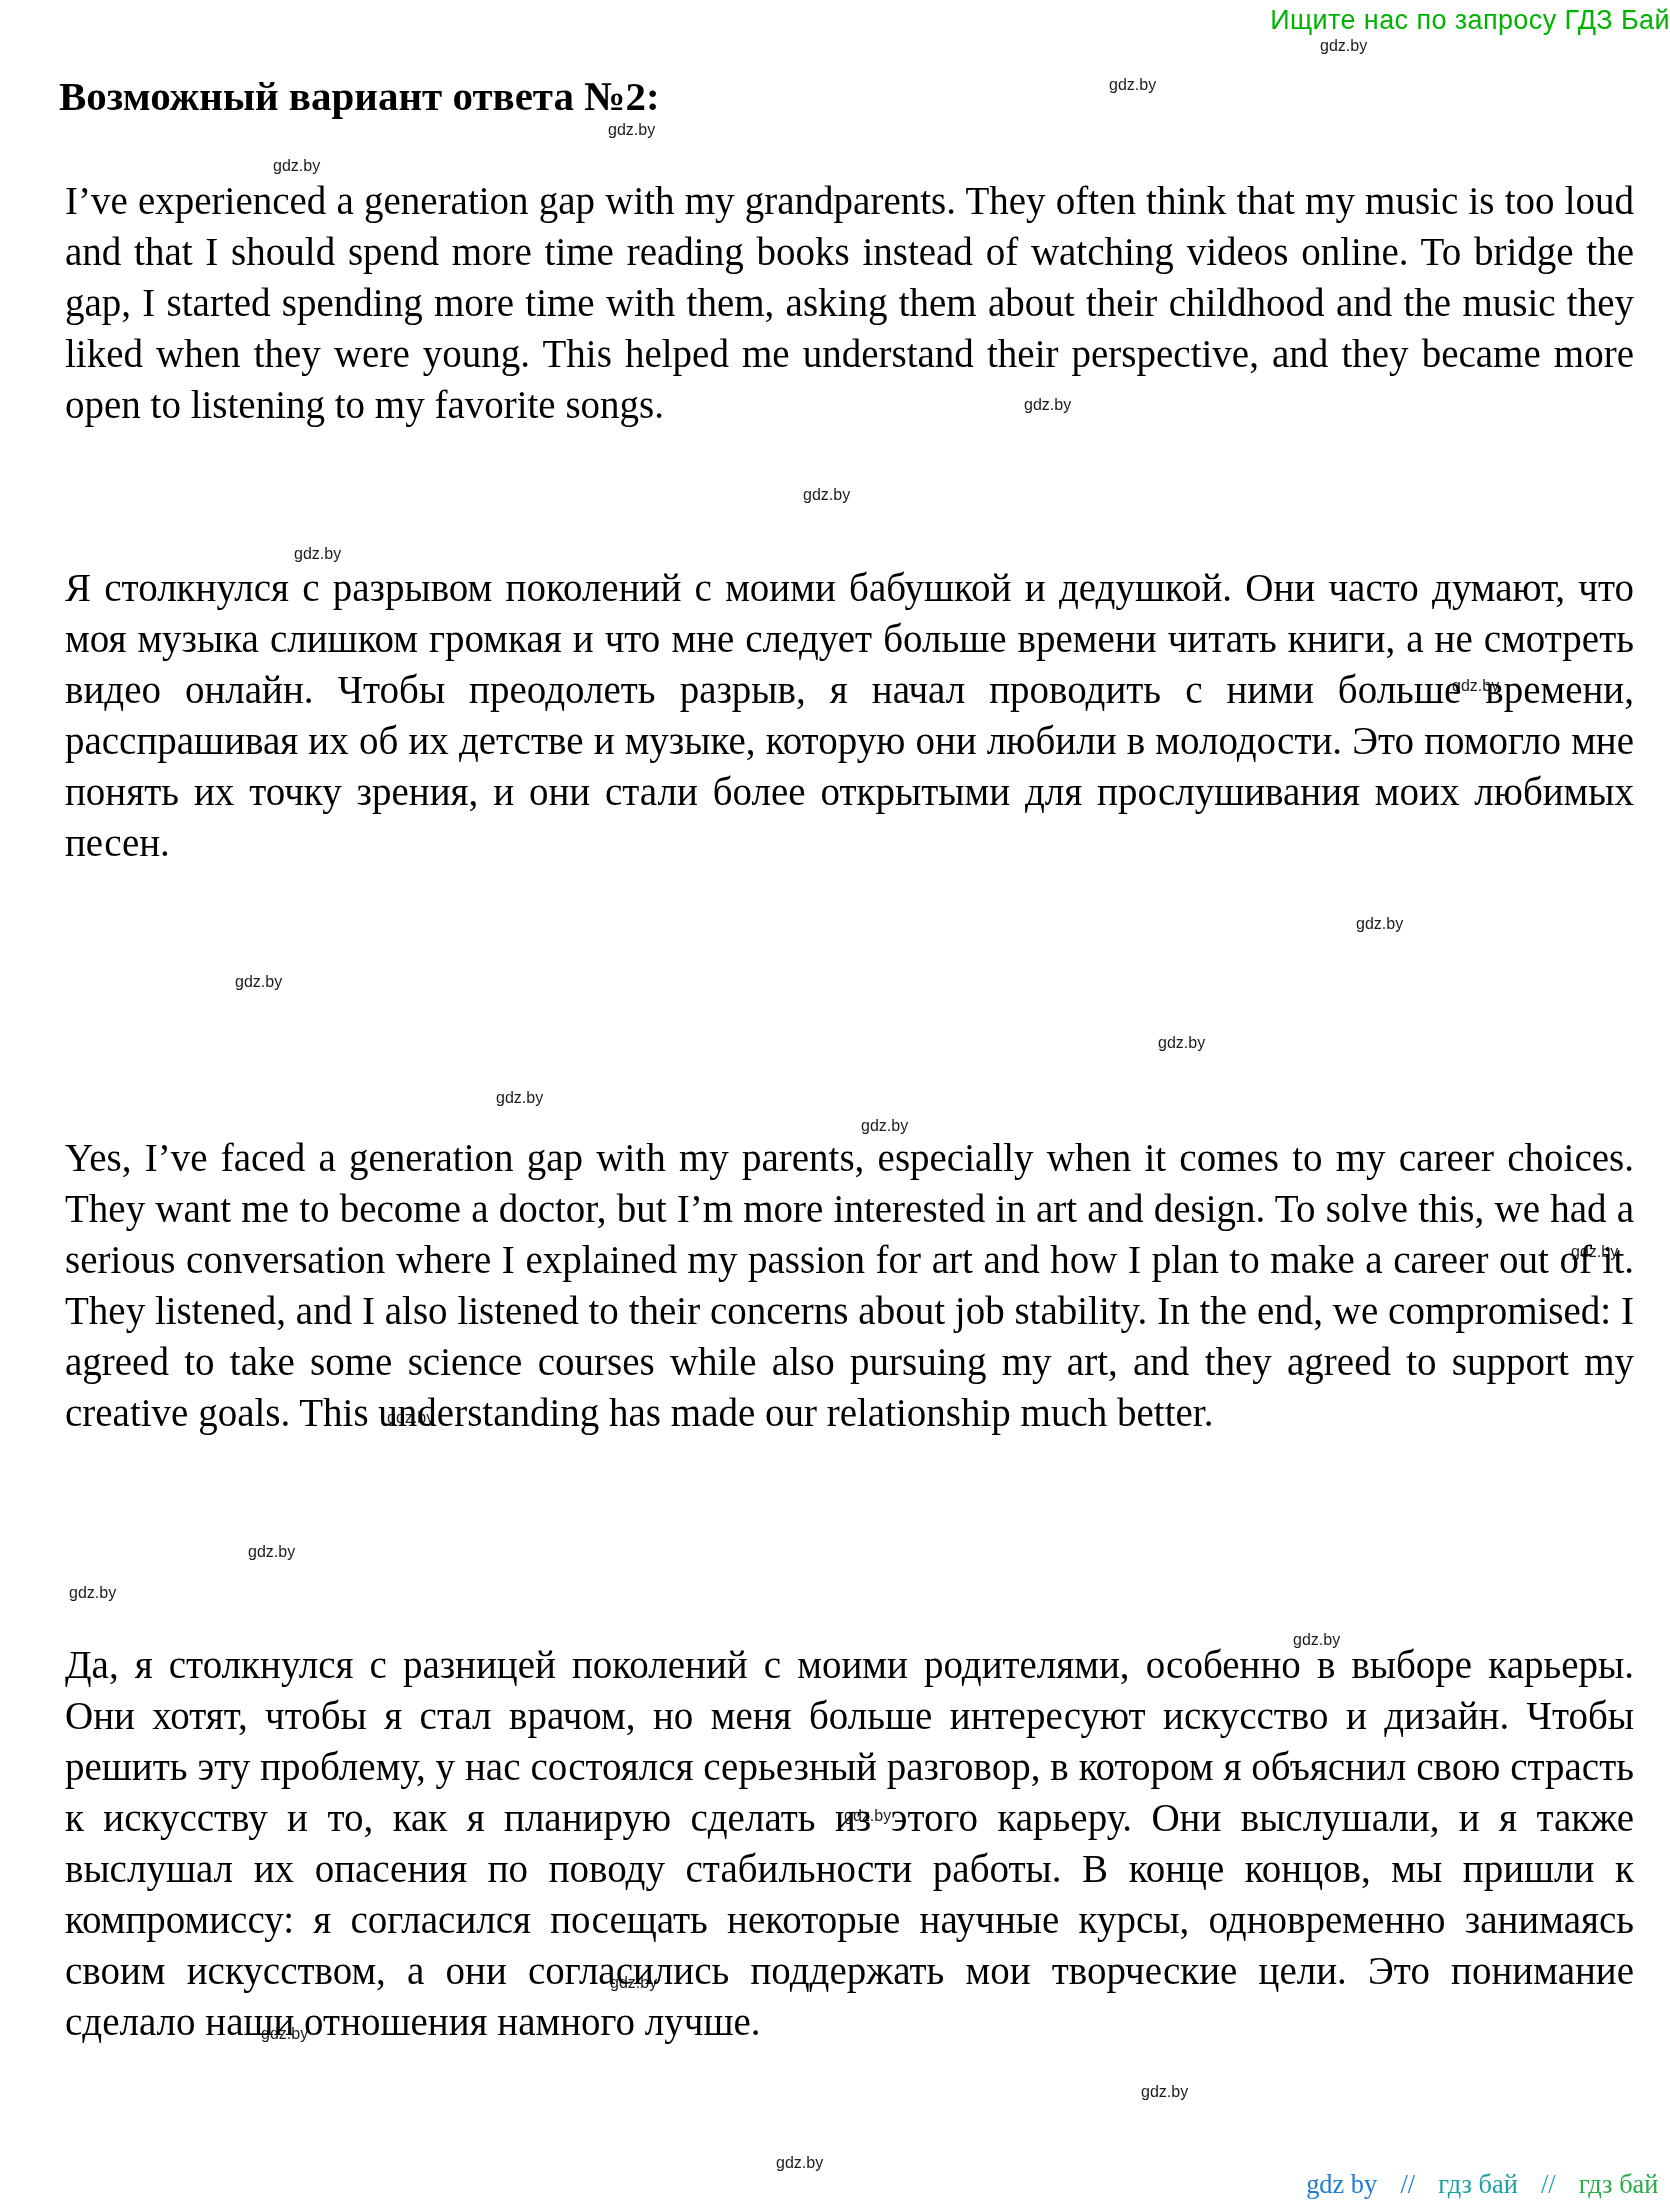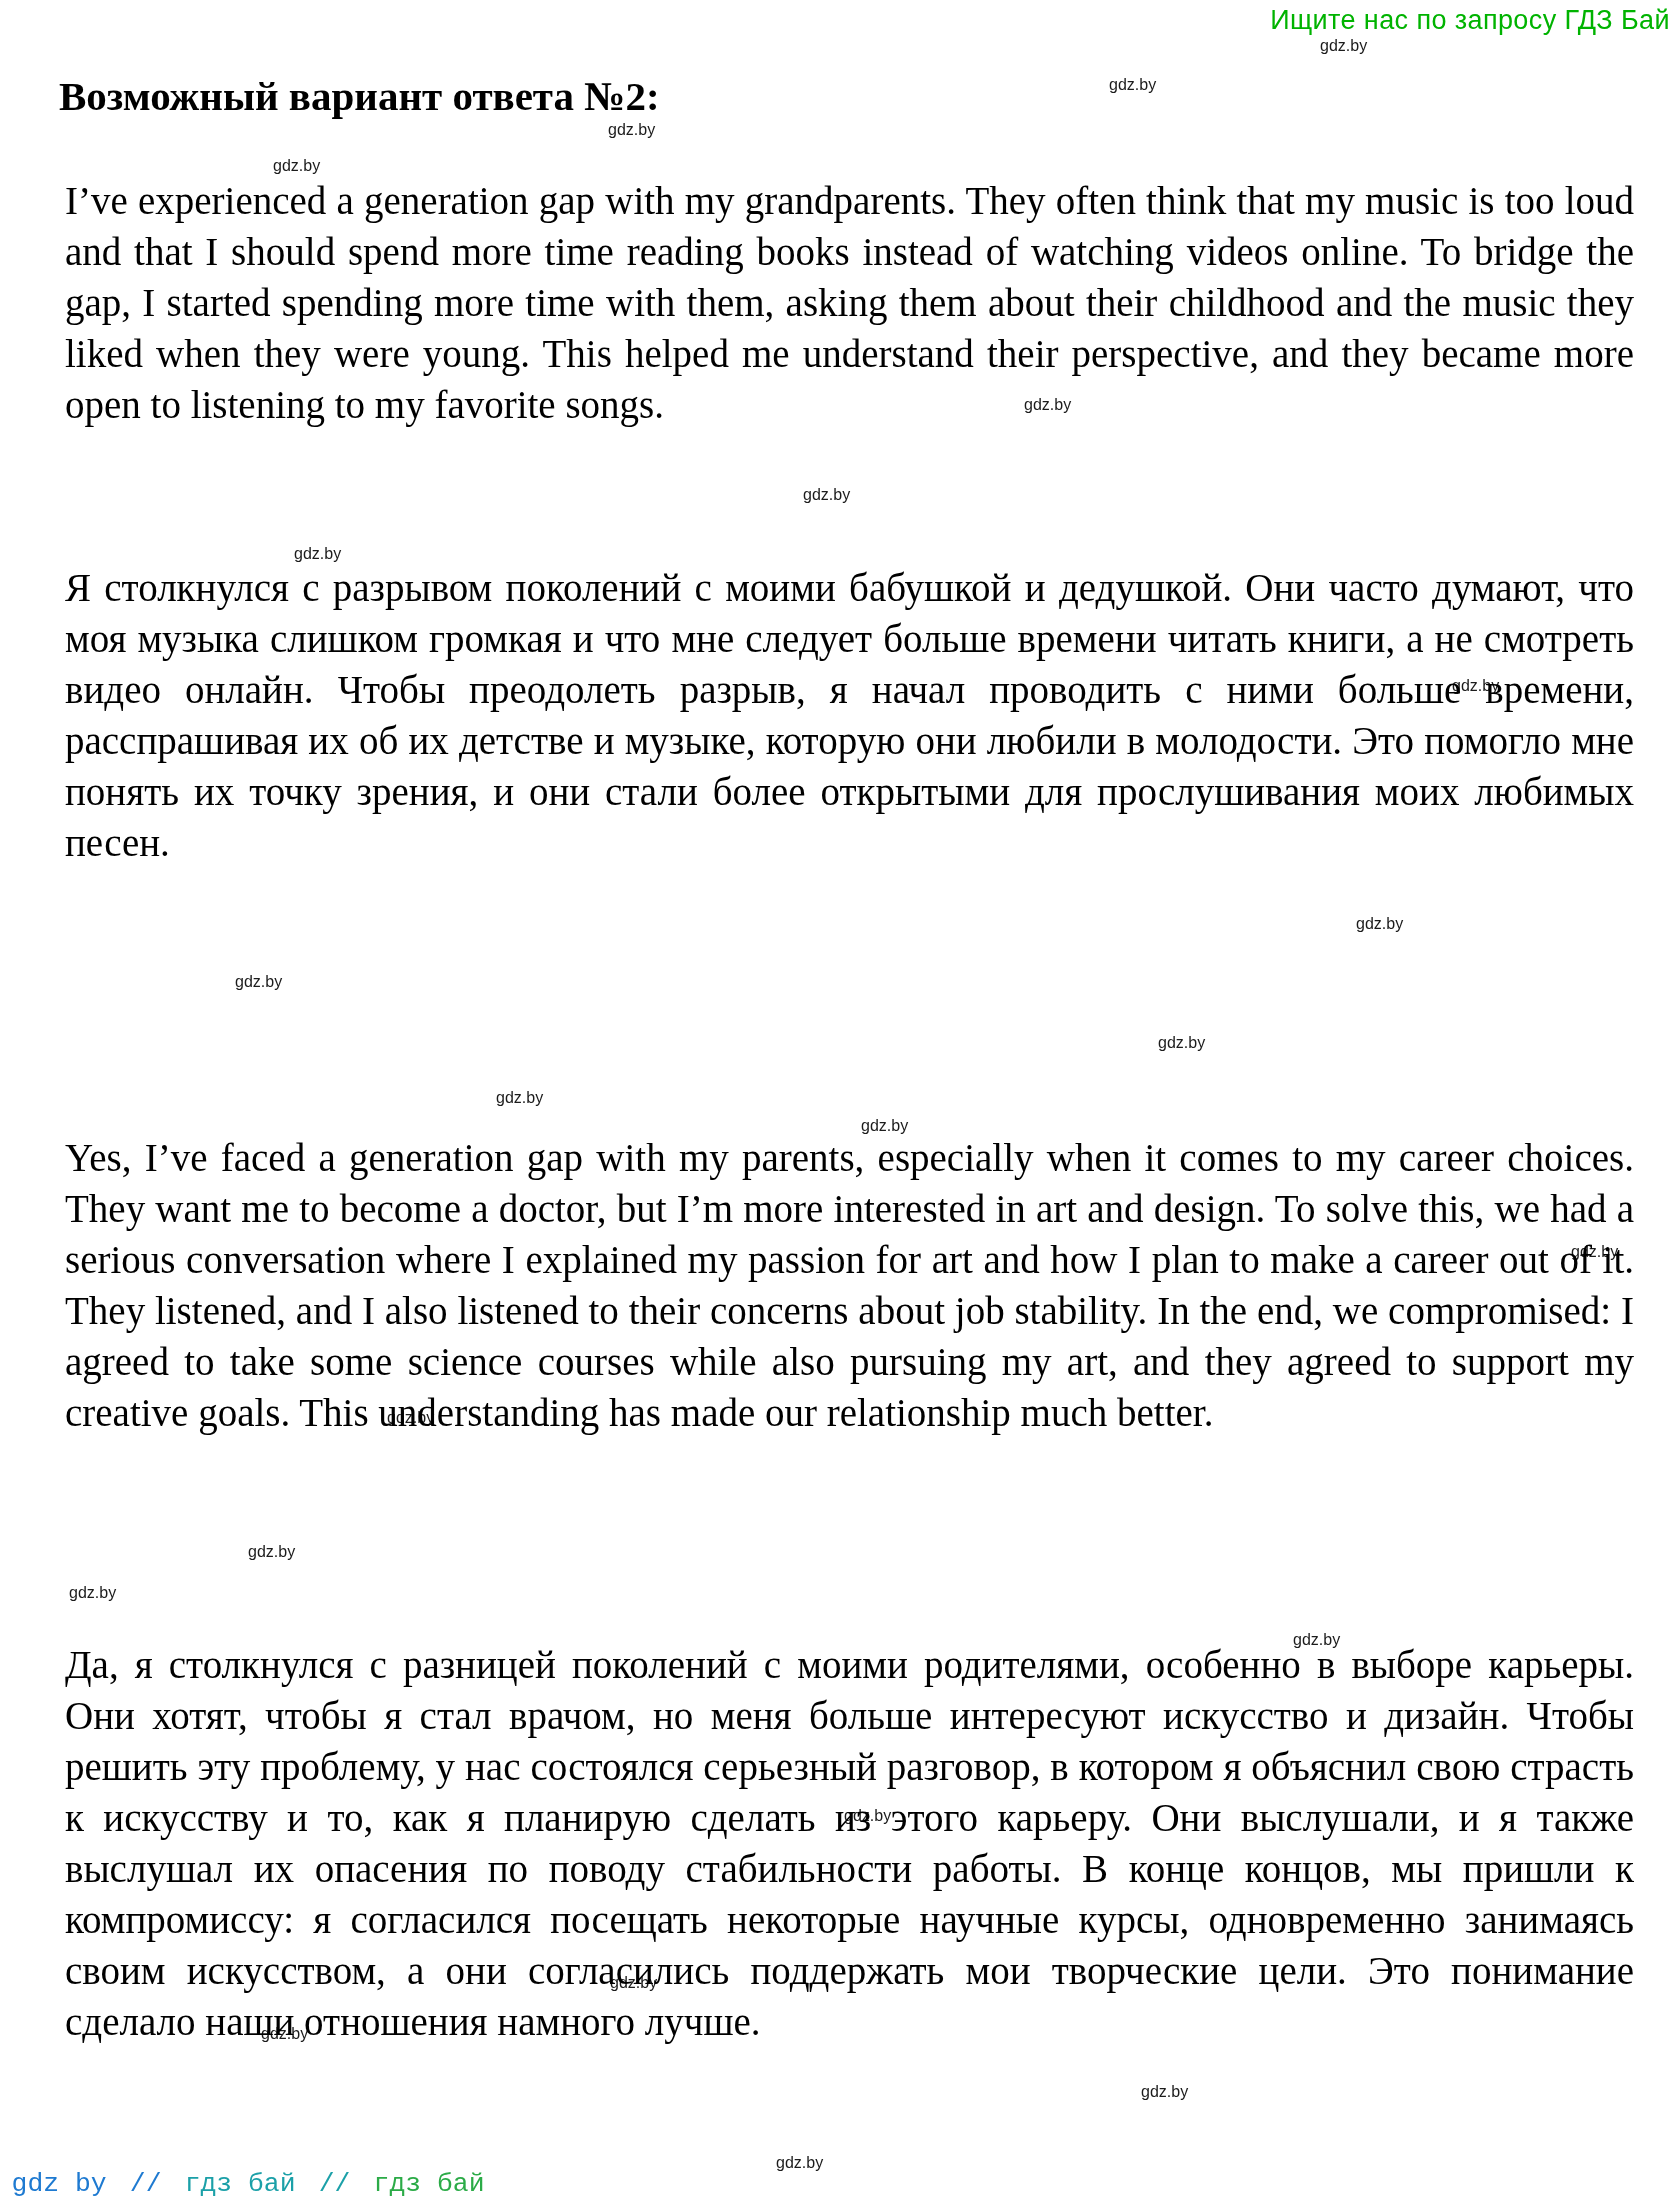--- a/index.html
+++ b/index.html
@@ -44,22 +44,22 @@
     font-family: "Liberation Sans", sans-serif;
     font-size: 16px;
     color: #1c1c1c;
     white-space: nowrap;
   }
   .footer {
     position: absolute;
     top: 2169px;
     left: 0;
     width: 100%;
-    text-align: left;
-    font-family: Liberation Mono, monospace;
+    text-align: right;
+    font-family: Liberation Serif, serif;
     font-size: 26.4px;
   }
   .footer span { margin: 0 11.6px; }
 </style>
 </head>
 <body>
 
 <div class="page">
 
   <div class="banner" style="color: rgb(0, 179, 0);">Ищите нас по запросу ГДЗ Бай</div>

